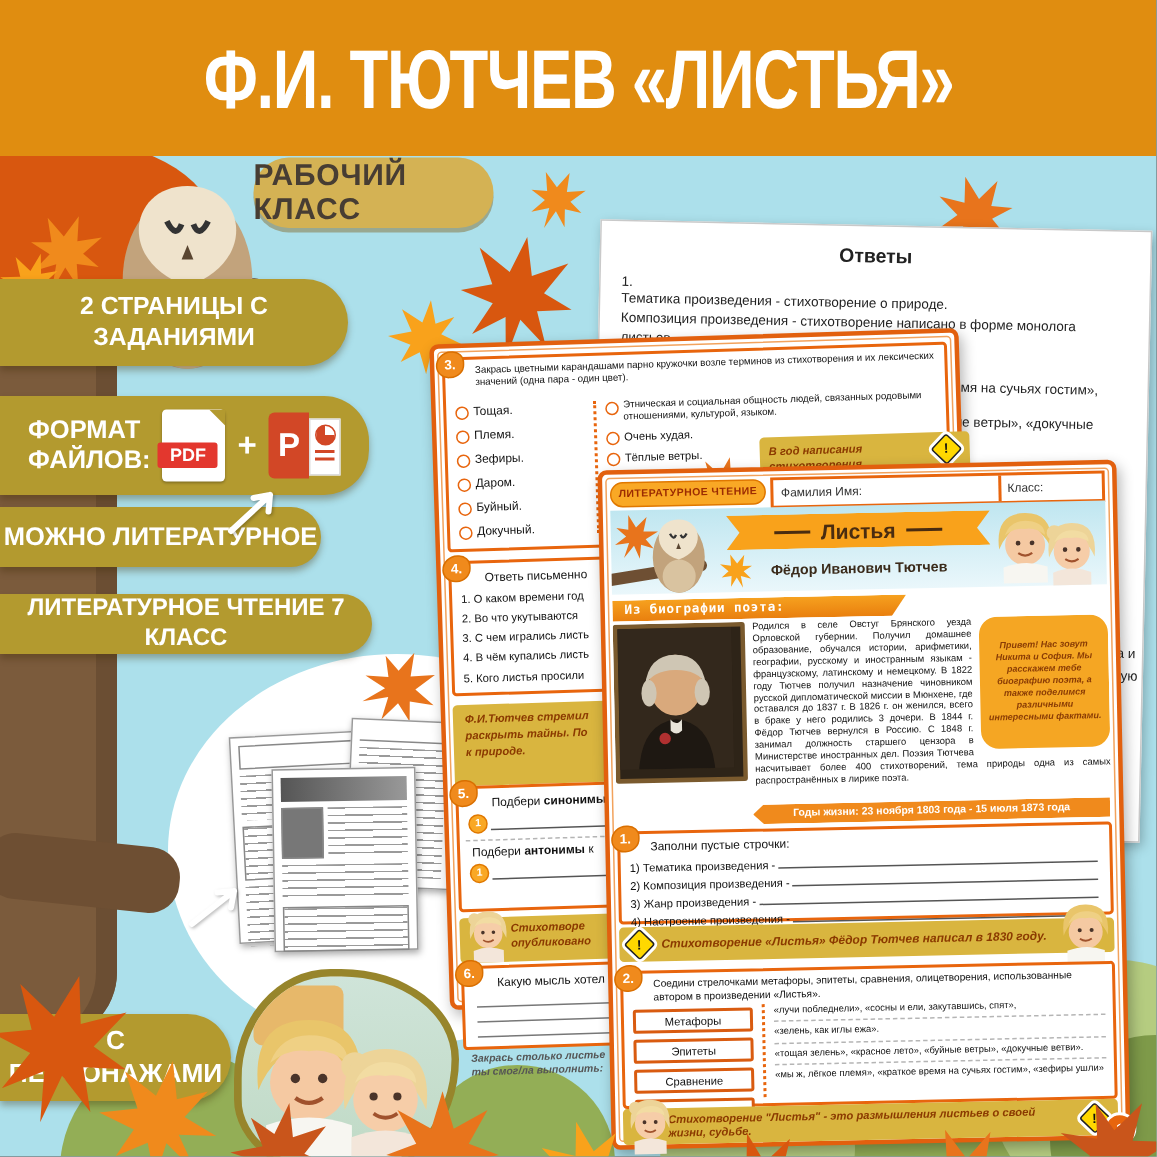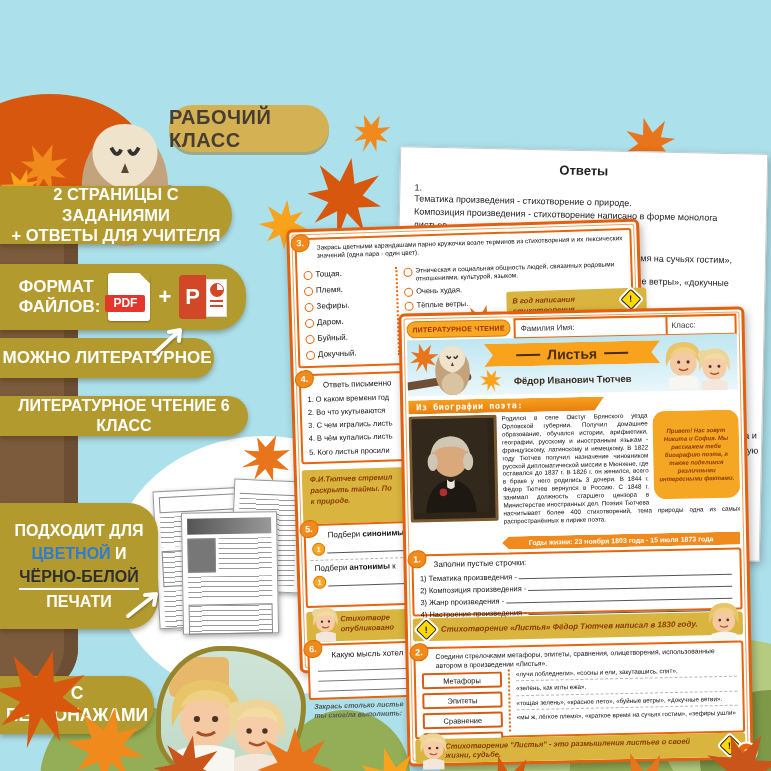--- a/index.html
+++ b/index.html
@@ -226,20 +226,23 @@
       <use href="#leaf" fill="#F9A21B" transform="rotate(-40)"></use>
     </svg>
   <svg class="leaf-svg" style="left:240px;top:430px;z-index:2;" width="56" height="56" viewBox="-16 -18 32 36">
       <use href="#leaf" fill="#E8741C" transform="rotate(70)"></use>
     </svg>
   <svg class="leaf-svg" style="left:680px;top:470px;z-index:2;" width="70" height="70" viewBox="-16 -18 32 36">
       <use href="#leaf" fill="#F9A21B" transform="rotate(-20)"></use>
     </svg>
 
   
+  <div class="top-banner">
+    <h1>Ф.И. ТЮТЧЕВ «ЛИСТЬЯ»</h1>
+  </div>
   <div class="rl-badge">
     <span>РАБОЧИЙ КЛАСС</span>
   </div>
 
   
   <div class="page answers">
     <h2>Ответы</h2>
     <div class="ans-no">1.</div>
     <p>Тематика произведения - стихотворение о природе.</p>
     <p>Композиция произведения - стихотворение написано в форме монолога листьев.</p>
@@ -539,21 +542,20 @@
     </div>
 
     <div class="pg-num">
       <span>1</span>
     </div>
   </div>
 
   
   <div class="sb" style="top:186px;width:232px;height:58px;font-size:16.5px;">
     <div>2 СТРАНИЦЫ С ЗАДАНИЯМИ</div>
-    <div>+ ОТВЕТЫ ДЛЯ УЧИТЕЛЯ</div>
   </div>
 
   <div class="sb" style="top:264px;width:246px;height:66px;flex-direction:row;gap:8px;font-size:17px;">
     <div style="text-align:left;line-height:1.15;">
       <div>ФОРМАТ</div>
       <div>ФАЙЛОВ:</div>
     </div>
     <div class="pdf-ic">
       <div style="position:absolute;right:0;top:0;width:11px;height:11px;background:#B39A2F;clip-path:polygon(0 0,100% 100%,100% 0);"></div>
       <div class="pdf-band">PDF</div>
@@ -571,32 +573,23 @@
 
   <svg class="arrow-ic" style="left:148px;top:320px;" width="44" height="40" viewBox="0 0 44 40">
     <path d="M6,34 L32,10 M32,10 l-11,2 M32,10 l-1,11" stroke="#fff" stroke-width="4" fill="none" stroke-linecap="round"></path>
   </svg>
 
   <div class="sb" style="top:338px;width:214px;height:40px;font-size:17px;">
     <div>МОЖНО ЛИТЕРАТУРНОЕ</div>
   </div>
 
   <div class="sb" style="top:396px;width:248px;height:40px;font-size:16px;">
-    <div>ЛИТЕРАТУРНОЕ ЧТЕНИЕ 6 КЛАСС</div>
-  </div>
-
-  <div class="sb" style="top:503px;width:158px;height:126px;font-size:16px;line-height:1.45;">
-    <div>ПОДХОДИТ ДЛЯ</div>
-    <div>
-      <span style="color:#2E7BD6;">ЦВЕТНОЙ</span>
-      <span>И</span>
-    </div>
-    <div style="color:#2F2F2F;border-bottom:2px solid #fff;">ЧЁРНО-БЕЛОЙ</div>
-    <div>ПЕЧАТИ</div>
-  </div>
+    <div>ЛИТЕРАТУРНОЕ ЧТЕНИЕ 7 КЛАСС</div>
+  </div>
+
 
   <svg class="arrow-ic" style="left:122px;top:582px;" width="44" height="40" viewBox="0 0 44 40">
     <path d="M6,34 L34,12 M34,12 l-11,1 M34,12 l-2,11" stroke="#fff" stroke-width="4" fill="none" stroke-linecap="round"></path>
   </svg>
 
   <div class="sb" style="top:676px;width:154px;height:58px;font-size:17.5px;">
     <div>С ПЕРСОНАЖАМИ</div>
   </div>
 
   

